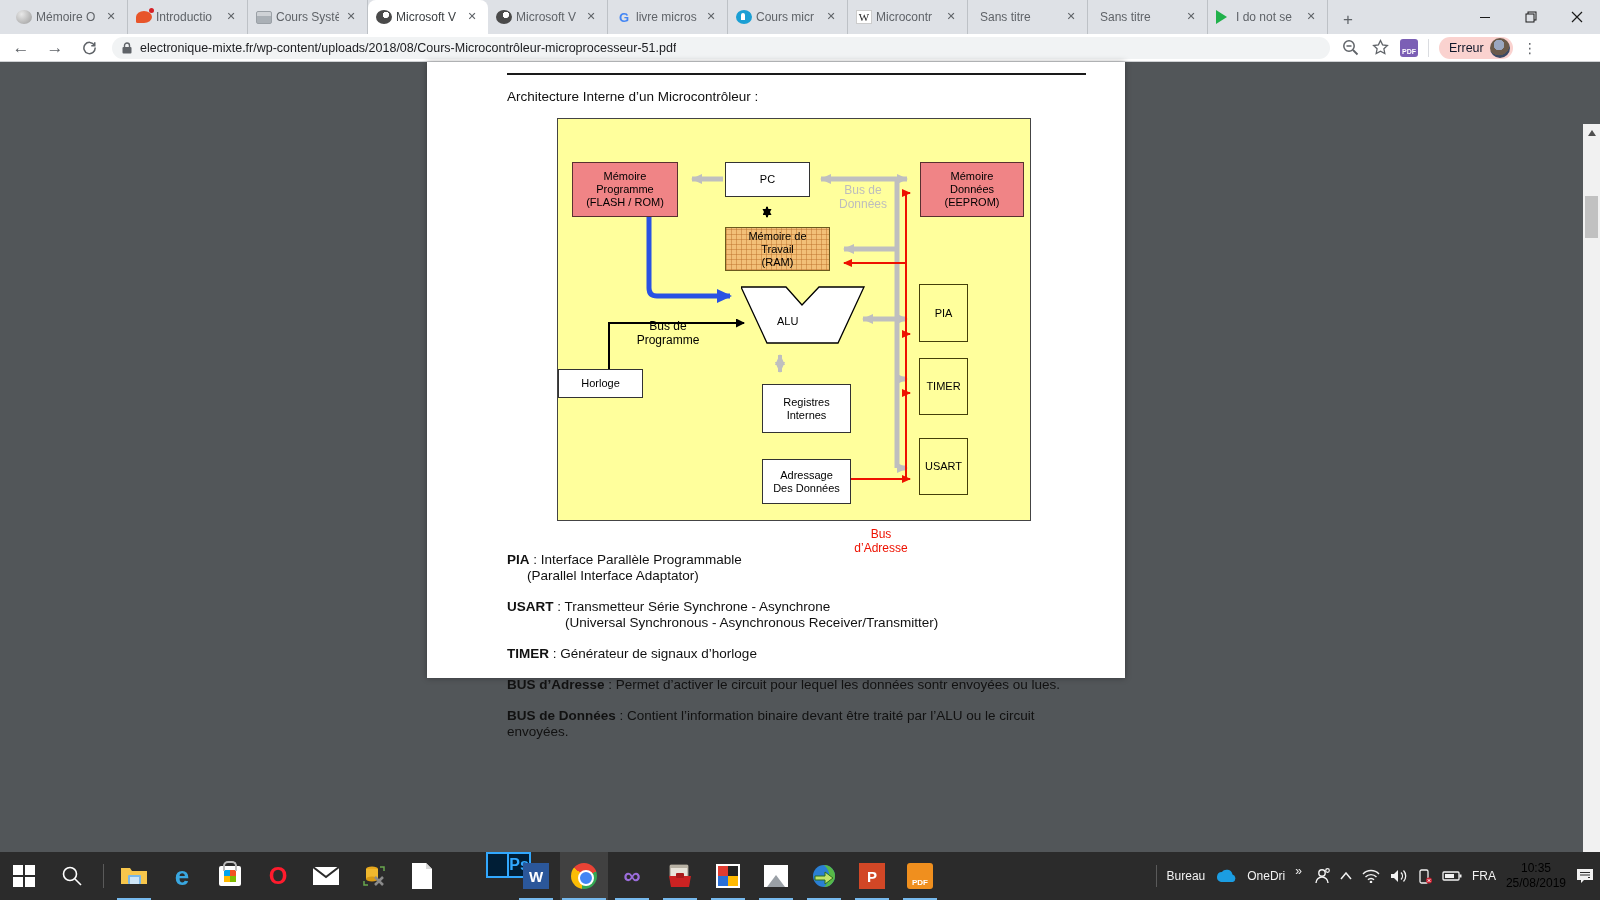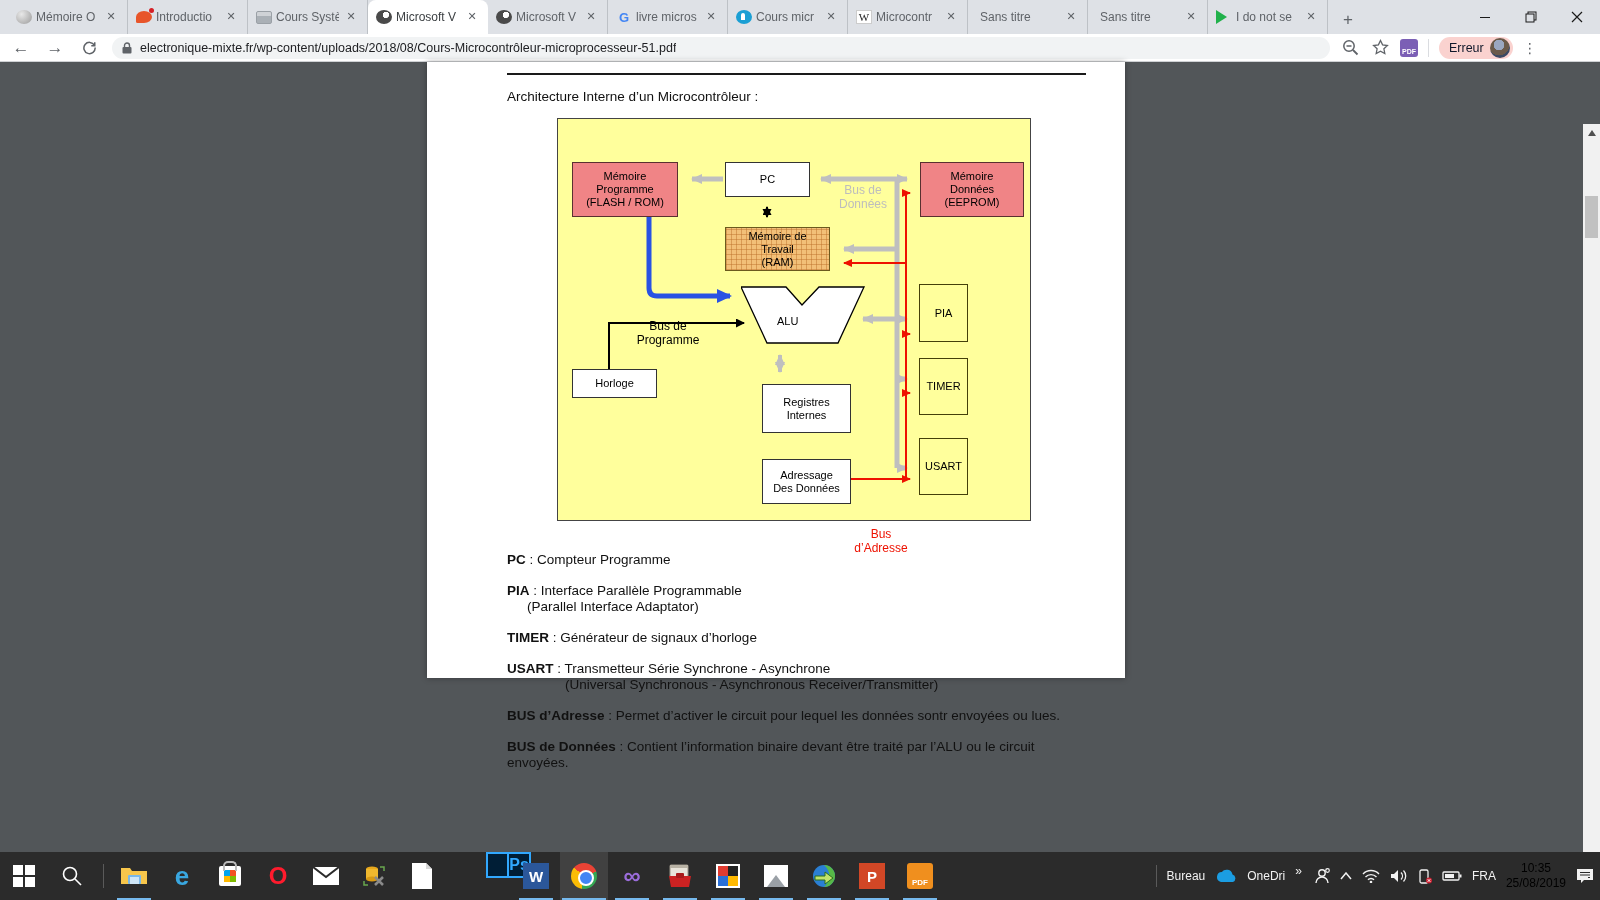--- a/index.html
+++ b/index.html
@@ -282,21 +282,21 @@
       <div class="dbox b-pink" style="left:14px;  top:43px;  width:106px; height:55px;">Mémoire
 Programme
 (FLASH / ROM)</div>
       <div class="dbox b-white" style="left:167px; top:43px;  width:85px;  height:35px;">PC</div>
       <div class="dbox b-pink" style="left:362px; top:43px;  width:104px; height:55px;">Mémoire
 Données
 (EEPROM)</div>
       <div class="dbox b-ram" style="left:167px; top:108px; width:105px; height:44px;">Mémoire de
 Travail
 (RAM)</div>
-      <div class="dbox b-white" style="left:14px;  top:250px; width:85px;  height:29px;">Horloge</div>
+      <div class="dbox b-white" style="left:0;  top:250px; width:85px;  height:29px;">Horloge</div>
       <div class="dbox b-white" style="left:204px; top:265px; width:89px;  height:49px;">Registres
 Internes</div>
       <div class="dbox b-white" style="left:204px; top:340px; width:89px;  height:45px;">Adressage
 Des Données</div>
       <div class="dbox b-io" style="left:361px; top:165px; width:49px;  height:58px; background:#ffff9c; border:1px solid #44400a;">PIA</div>
       <div class="dbox b-io" style="left:361px; top:239px; width:49px;  height:57px; background:#ffff9c; border:1px solid #44400a;">TIMER</div>
       <div class="dbox b-io" style="left:361px; top:319px; width:49px;  height:57px; background:#ffff9c; border:1px solid #44400a;">USART</div>
 
       <svg class="alu-shape" width="126" height="59">
         <polygon points="0,1 45,1 61,19 78,1 123,1 97,57 26,57" fill="#ffffff" stroke="#000" stroke-width="1.3"></polygon>
@@ -305,24 +305,23 @@
 
       <div class="dlabel l-gray" style="left:262px; top:20px;  width:86px;">Bus de
 Données</div>
       <div class="dlabel" style="left:54px;  top:156px; width:112px;">Bus de
 Programme</div>
       <div class="dlabel l-red" style="left:283px; top:364px; width:80px;">Bus
 d’Adresse</div>
     </div>
 
     <div class="defs" id="defs">
-        <div class="def d0"><b>PC</b><span> : Compteur Programme</span></div>
         <div class="def d2"><b>PIA</b><span> : Interface Parallèle Programmable</span><span class="line2">(Parallel Interface Adaptator)</span></div>
+        <div class="def d4"><b>USART</b><span> : Transmetteur  Série  Synchrone - Asynchrone</span><span class="line2">(Universal Synchronous - Asynchronous Receiver/Transmitter)</span></div>
         <div class="def d3"><b>TIMER</b><span> : Générateur de signaux d’horloge</span></div>
-        <div class="def d4"><b>USART</b><span> : Transmetteur  Série  Synchrone - Asynchrone</span><span class="line2">(Universal Synchronous - Asynchronous Receiver/Transmitter)</span></div>
         <div class="def d5"><b>BUS d’Adresse</b><span> : Permet d’activer le circuit pour lequel les données sontr envoyées ou lues.</span></div>
         <div class="def d6"><b>BUS de Données</b><span> : Contient l’information binaire devant être traité par l’ALU ou le circuit</span><span class="line2">envoyées.</span></div>
       </div>
   </div>
 
   <div class="vscroll">
     <div class="arrow" style="top:0;">
         <span class="tri-up"></span>
       </div>
     <div class="vthumb"></div>

